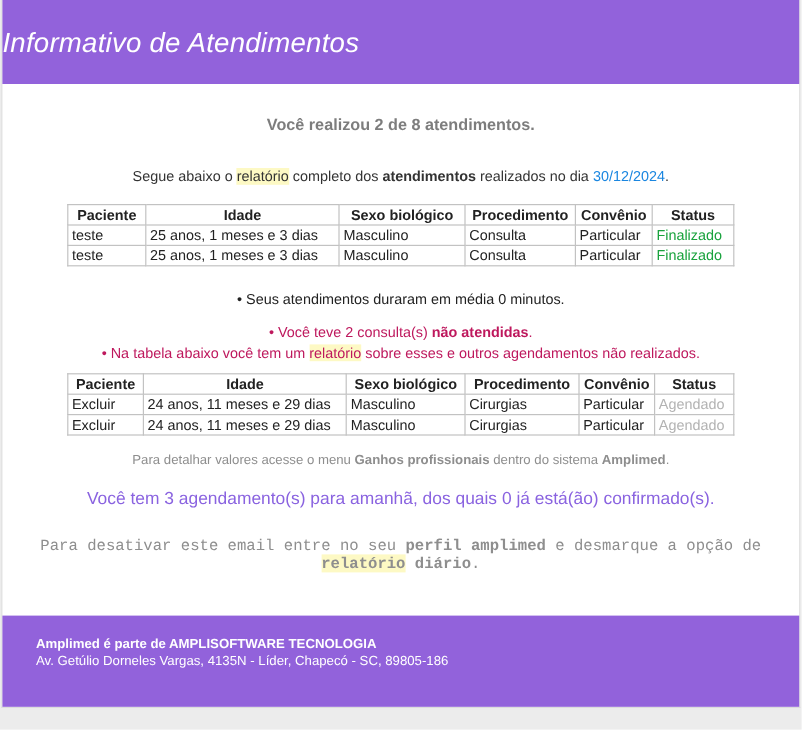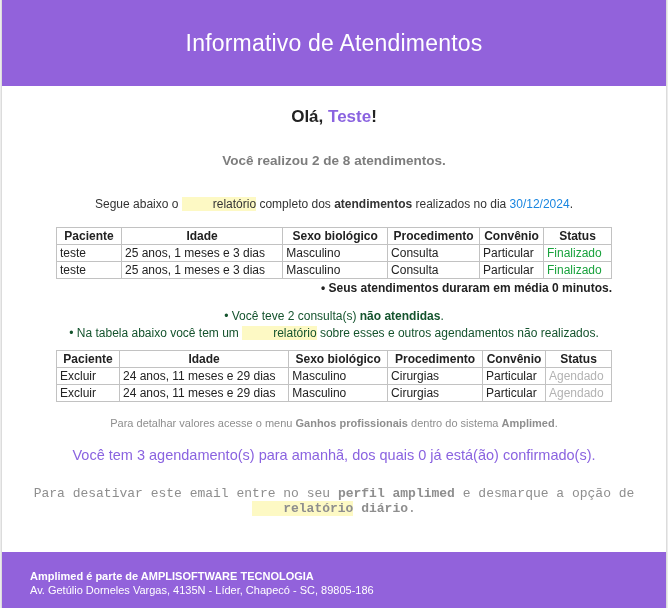--- a/index.html
+++ b/index.html
@@ -21,23 +21,23 @@
     color:#2b2b2b;
   }
   .card{
     width:666px;
     margin:0 auto;
     background:#ffffff;
     border:1px solid #dcdcdc;
     border-top:none;
   }
   .header{
-    height:86px;
+    height:70px;
     background:var(--purple);
-    display:flex;align-items:center;justify-content:center;
+    display:flex;align-items:center;justify-content:flex-start;font-style:italic;
   }
   .header h1{
     color:#ffffff;
     font-size:23px;
     font-weight:400;
     letter-spacing:.2px;
   }
   .content{
     text-align:center;
     padding-bottom:36px;
@@ -53,45 +53,45 @@
     margin-top:26px;
     font-size:13.5px;
     font-weight:bold;
     color:var(--summary-gray);
   }
   .report-line{
     margin-top:29px;
     font-size:12px;
     color:#333;
   }
-  .hl{background:var(--highlight);padding-left:31px;}
+  .hl{background:var(--highlight);}
   .b{font-weight:bold;}
   .date-link{color:var(--link-blue);text-decoration:none;cursor:pointer;}
   table{
     width:556px;
     margin:16px auto 0;
     border-collapse:collapse;
     font-size:12px;
     color:#222;
   }
   th,td{
     border:1px solid var(--border-gray);
     padding:1px 3px;
     height:17px;
     line-height:14px;
   }
   th{font-weight:bold;}
   td{text-align:left;}
   td.status-final{color:var(--green);}
   td.status-sched{color:var(--status-gray);margin-top:28px;}
   .left-note-wrap{
-    width:556px;margin:2px auto 0;text-align:right;font-weight:bold;
+    width:556px;margin:20px auto 0;text-align:center;
   }
   .left-note{font-size:12px;color:#222;}
-  .c-note{font-size:12px;color:#14532d;}
+  .c-note{font-size:12px;color:#be185d;}
   .c-note.first{margin-top:14px;}
   .c-note.second{margin-top:3px;}
   table.second{margin-top:10px;}
   .earnings-note{
     margin-top:15px;
     font-size:11px;
     color:var(--note-gray);
   }
   .tomorrow-notice{
     margin-top:18px;
@@ -99,41 +99,40 @@
     color:var(--purple-text);
   }
   .unsubscribe-note{
     margin-top:23px;
     font-size:13px;
     color:var(--note-gray);
     font-family:Liberation Mono, monospace;
   }
   .footer{
     background:var(--purple);
-    height:62px;
+    height:76px;
     padding:17px 20px 0 28px;
     text-align:left;
     color:#ffffff;
     font-size:11px;
     line-height:14px;
   }
   .footer .line1{font-weight:bold;}
 </style>
 </head>
 <body>
 
 <div class="card">
 
   <div class="header">
     <h1>Informativo de Atendimentos</h1>
   </div>
 
   <div class="content">
 
-    <div class="greeting"><span>Olá, </span><span class="name">Teste</span><span>!</span></div>
 
     <div class="summary">Você realizou 2 de 8 atendimentos.</div>
 
     <div class="report-line"><span>Segue abaixo o </span><span class="hl">relatório</span><span> completo dos </span><span class="b">atendimentos</span><span> realizados no dia </span><span class="date-link">30/12/2024</span><span>.</span></div>
 
     <table>
       <colgroup>
           <col style="width:65px">
           <col style="width:162px">
           <col style="width:105px">

